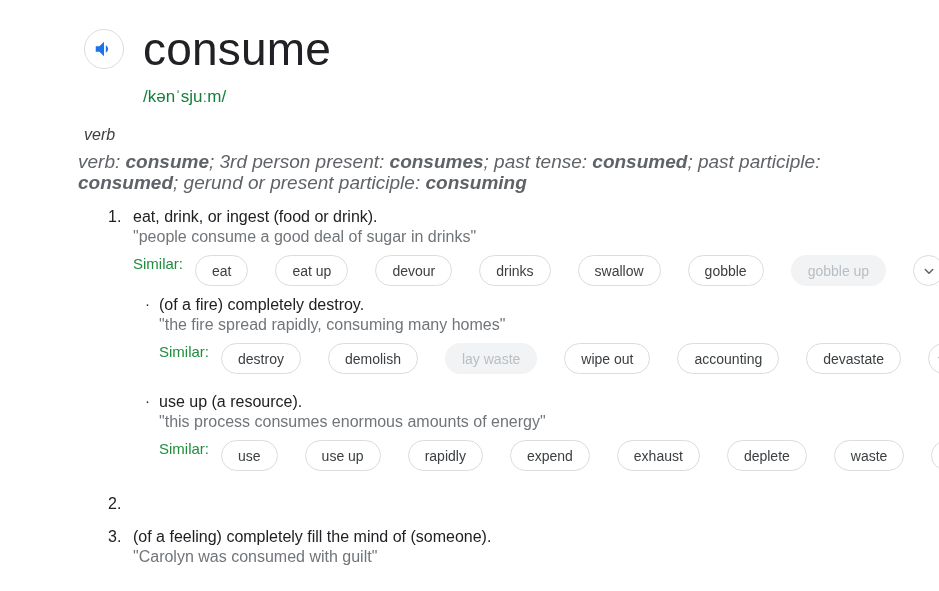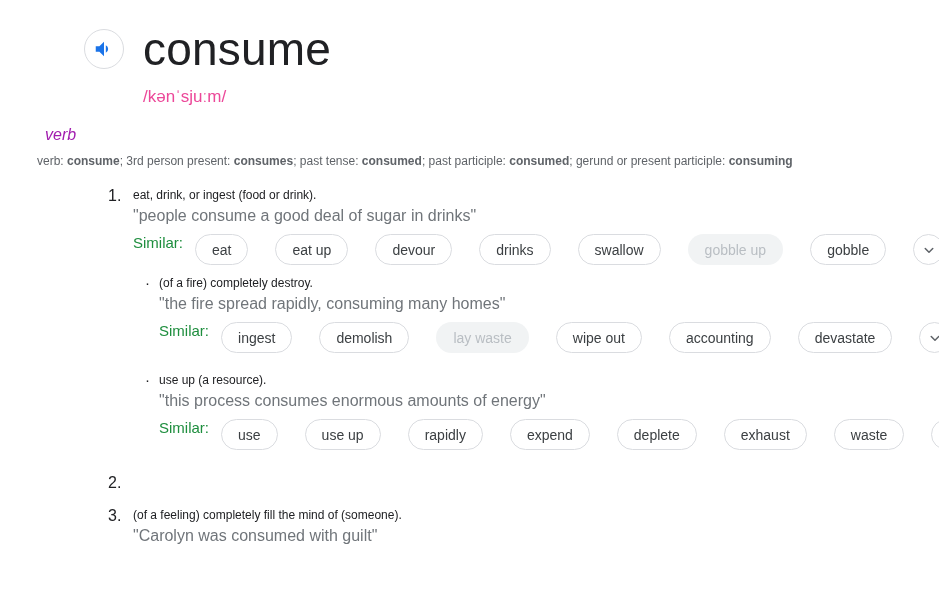--- a/index.html
+++ b/index.html
@@ -2,31 +2,31 @@
 <html><head>
 <meta charset="utf-8">
 <style>
   html,body{margin:0;padding:0;background:#fff;}
   body{width:939px;height:591px;overflow:hidden;font-family:"Liberation Sans",sans-serif;-webkit-font-smoothing:antialiased;}
   .container{position:relative;width:837px;height:591px;padding-top:24px;box-sizing:border-box;}
 
   .header-row{margin-left:84px;display:flex;align-items:center;gap:19px;}
   .speaker-btn{width:40px;height:40px;border-radius:50%;border:1px solid #dadce0;background:#fff;display:flex;align-items:center;justify-content:center;cursor:pointer;flex:0 0 auto;padding:0;}
   .word{font-size:46px;line-height:50px;color:#202124;letter-spacing:.2px;}
-  .pron{margin:13px 16px 0 143px;font-size:17px;color:#ec4899;}
+  .pron{margin:13px 16px 0 143px;font-size:17px;color:#15803d;}
 
-  .pos{margin:19px 0 0 45px;font-size:16px;font-style:italic;color:#a21caf;}
-  .forms{margin:7px 0 0 37px;width:818px;font-size:12px;line-height:21px;color:#5f6368;}
+  .pos{margin:19px 0 0 84px;font-size:16px;font-style:italic;color:#404040;}
+  .forms{margin:7px 0 0 78px;width:818px;font-size:19px;line-height:21px;color:#5f6368;font-style:italic;}
   .forms b{font-weight:bold;color:#5f6368;}
 
   .defs{margin:13px 0 0 108px;}
   .def-item{display:flex;margin-top:14px;}
   .def-num{width:25px;flex:0 0 auto;font-size:16px;line-height:19px;color:#202124;}
   .def-body{min-width:0;}
-  .def-text{font-size:12px;line-height:19px;color:#202124;}
+  .def-text{font-size:16px;line-height:19px;color:#202124;}
   .example{font-size:16px;line-height:20px;color:#70757a;margin-top:1px;}
 
   .similar-row{display:flex;align-items:flex-start;gap:12px;margin:8px 0 9px 0;}
   .similar-label{font-size:15px;color:#1e8e3e;flex:0 0 auto;}
   .chips{display:flex;align-items:center;gap:27px;}
   .chip{height:31px;padding:0 16px;border-radius:16px;border:1px solid #dadce0;background:#fff;color:#3c4043;font-size:14px;font-family:"Liberation Sans",sans-serif;white-space:nowrap;cursor:pointer;display:flex;align-items:center;}
   .chip.faded{background:#f1f3f4;border-color:transparent;color:#b9bec3;}
   .more-btn{width:31px;height:31px;flex:0 0 auto;border-radius:50%;border:1px solid #dadce0;background:#fff;display:flex;align-items:center;justify-content:center;cursor:pointer;padding:0;}
 
   .sub-item{display:flex;margin-top:9px;margin-left:12px;}
@@ -60,38 +60,38 @@
           <div class="def-text">eat, drink, or ingest (food or drink).</div>
           <div class="example">"people consume a good deal of sugar in drinks"</div>
           <div class="similar-row">
             <span class="similar-label">Similar:</span>
             <div class="chips">
               <button class="chip">eat</button>
               <button class="chip">eat up</button>
               <button class="chip">devour</button>
               <button class="chip">drinks</button>
               <button class="chip">swallow</button>
+              <button class="chip">gobble</button>
               <button class="chip faded">gobble up</button>
-              <button class="chip">gobble</button>
               <button class="more-btn">
                 <svg viewBox="0 0 24 24" width="18" height="18">
                   <path d="M7 10l5 5 5-5" fill="none" stroke="#5f6368" stroke-width="2" stroke-linecap="round" stroke-linejoin="round"></path>
                 </svg>
               </button>
             </div>
           </div>
           <div class="sub-item">
             <div class="sub-bullet">·</div>
             <div class="def-body">
               <div class="def-text">(of a fire) completely destroy.</div>
               <div class="example">"the fire spread rapidly, consuming many homes"</div>
               <div class="similar-row">
                 <span class="similar-label">Similar:</span>
                 <div class="chips">
-                  <button class="chip">ingest</button>
+                  <button class="chip">destroy</button>
                   <button class="chip">demolish</button>
                   <button class="chip faded">lay waste</button>
                   <button class="chip">wipe out</button>
                   <button class="chip">accounting</button>
                   <button class="chip">devastate</button>
                   <button class="more-btn">
                     <svg viewBox="0 0 24 24" width="18" height="18">
                       <path d="M7 10l5 5 5-5" fill="none" stroke="#5f6368" stroke-width="2" stroke-linecap="round" stroke-linejoin="round"></path>
                     </svg>
                   </button>
@@ -104,22 +104,22 @@
             <div class="def-body">
               <div class="def-text">use up (a resource).</div>
               <div class="example">"this process consumes enormous amounts of energy"</div>
               <div class="similar-row">
                 <span class="similar-label">Similar:</span>
                 <div class="chips">
                   <button class="chip">use</button>
                   <button class="chip">use up</button>
                   <button class="chip">rapidly</button>
                   <button class="chip">expend</button>
+                  <button class="chip">exhaust</button>
                   <button class="chip">deplete</button>
-                  <button class="chip">exhaust</button>
                   <button class="chip">waste</button>
                   <button class="more-btn">
                     <svg viewBox="0 0 24 24" width="18" height="18">
                       <path d="M7 10l5 5 5-5" fill="none" stroke="#5f6368" stroke-width="2" stroke-linecap="round" stroke-linejoin="round"></path>
                     </svg>
                   </button>
                 </div>
               </div>
             </div>
           </div>

